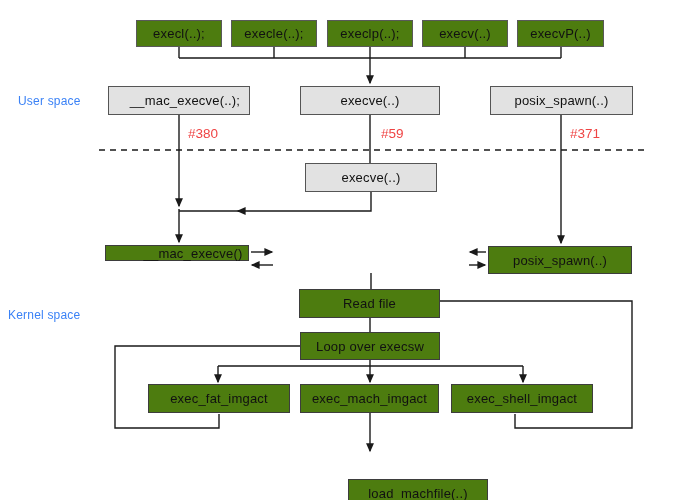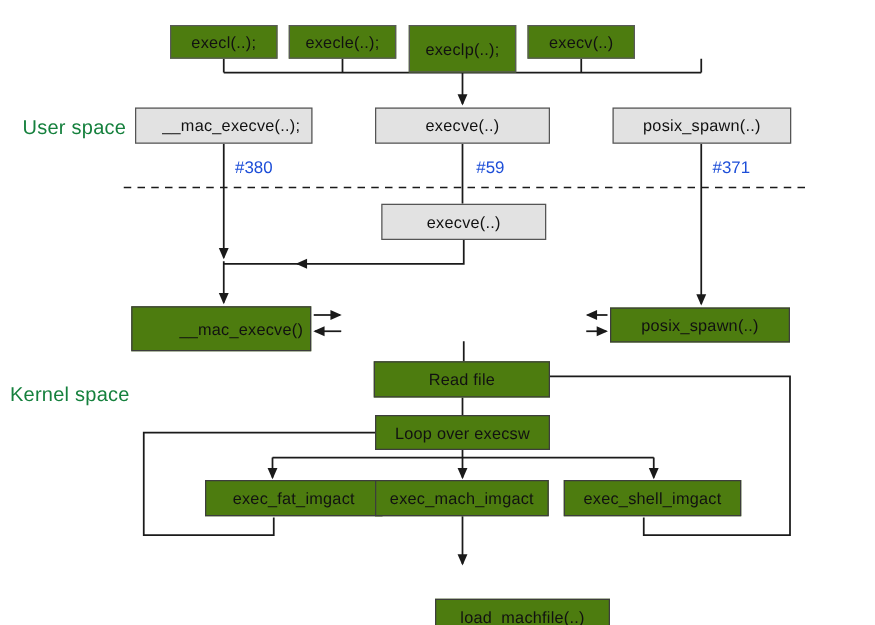--- a/index.html
+++ b/index.html
@@ -8,22 +8,22 @@
     font-family:"Liberation Sans", sans-serif;color:#111111;overflow:hidden;
   }
   #wires{position:absolute;left:0;top:0;width:700px;height:500px;}
   .box{
     position:absolute;display:flex;align-items:center;justify-content:center;
     font-size:13px;line-height:1;background:#4d7c0f;border:1.5px solid #595959;
     box-sizing:border-box;white-space:nowrap;letter-spacing:0.2px;
   }
   .gray{background:#e2e2e2;border-color:#555555;}
   .kbox{border-color:#3d3d3d;}
-  .sidelabel{position:absolute;font-size:16px;color:#15803d;letter-spacing:0.2px;}
-  .sysnum{position:absolute;font-size:13.5px;color:#1d4ed8;}
+  .sidelabel{position:absolute;font-size:12px;color:#3b82f6;letter-spacing:0.2px;}
+  .sysnum{position:absolute;font-size:13.5px;color:#ef4444;}
 </style>
 </head>
 <body>
 
 <div id="stage">
 
   <svg id="wires" viewBox="0 0 700 500" xmlns="http://www.w3.org/2000/svg">
     <defs>
       <marker id="arr" viewBox="0 0 10 10" markerWidth="10" markerHeight="9" refX="8.5" refY="5" orient="auto" markerUnits="userSpaceOnUse">
         <path d="M0,0.6 L10,5 L0,9.4 Z" fill="#1a1a1a"></path>
@@ -53,38 +53,39 @@
       <path d="M370,413 V451" marker-end="url(#arr)"></path>
       <path d="M99,150 H646" stroke-dasharray="6,5" stroke-width="1.3"></path>
     </g>
   </svg>
 
   <div class="sidelabel" style="left:18px;top:94px;">User space</div>
   <div class="sidelabel" style="left:8px;top:308px;">Kernel space</div>
 
   <div class="box" style="left:136px;top:20px;width:86px;height:27px;">execl(..);</div>
   <div class="box" style="left:231px;top:20px;width:86px;height:27px;">execle(..);</div>
-  <div class="box" style="left:327px;top:20px;width:86px;height:38px;">execlp(..);</div>
+  <div class="box" style="left:327px;top:20px;width:86px;height:27px;">execlp(..);</div>
   <div class="box" style="left:422px;top:20px;width:86px;height:27px;">execv(..)</div>
+  <div class="box" style="left:517px;top:20px;width:87px;height:27px;">execvP(..)</div>
 
   <div class="box gray" style="left:108px;top:86px;width:142px;height:29px;padding-left:12px;">__mac_execve(..);</div>
   <div class="box gray" style="left:300px;top:86px;width:140px;height:29px;">execve(..)</div>
   <div class="box gray" style="left:490px;top:86px;width:143px;height:29px;">posix_spawn(..)</div>
 
   <div class="sysnum" style="left:188px;top:126px;">#380</div>
   <div class="sysnum" style="left:381px;top:126px;">#59</div>
   <div class="sysnum" style="left:570px;top:126px;">#371</div>
 
   <div class="box gray" style="left:305px;top:163px;width:132px;height:29px;">execve(..)</div>
 
-  <div class="box kbox" style="left:105px;top:245px;width:144px;height:36px;padding-left:32px;">__mac_execve()</div>
+  <div class="box kbox" style="left:105px;top:245px;width:144px;height:16px;padding-left:32px;">__mac_execve()</div>
   <div class="box kbox" style="left:488px;top:246px;width:144px;height:28px;">posix_spawn(..)</div>
 
   <div class="box kbox" style="left:299px;top:289px;width:141px;height:29px;">Read file</div>
   <div class="box kbox" style="left:300px;top:332px;width:140px;height:28px;">Loop over execsw</div>
 
-  <div class="box kbox" style="left:164px;top:384px;width:142px;height:29px;">exec_fat_imgact</div>
+  <div class="box kbox" style="left:148px;top:384px;width:142px;height:29px;">exec_fat_imgact</div>
   <div class="box kbox" style="left:300px;top:384px;width:139px;height:29px;">exec_mach_imgact</div>
   <div class="box kbox" style="left:451px;top:384px;width:142px;height:29px;">exec_shell_imgact</div>
 
   <div class="box kbox" style="left:300px;top:479px;width:140px;height:29px;margin-left:48px;">load_machfile(..)</div>
 
 </div>
 
 </body></html>

